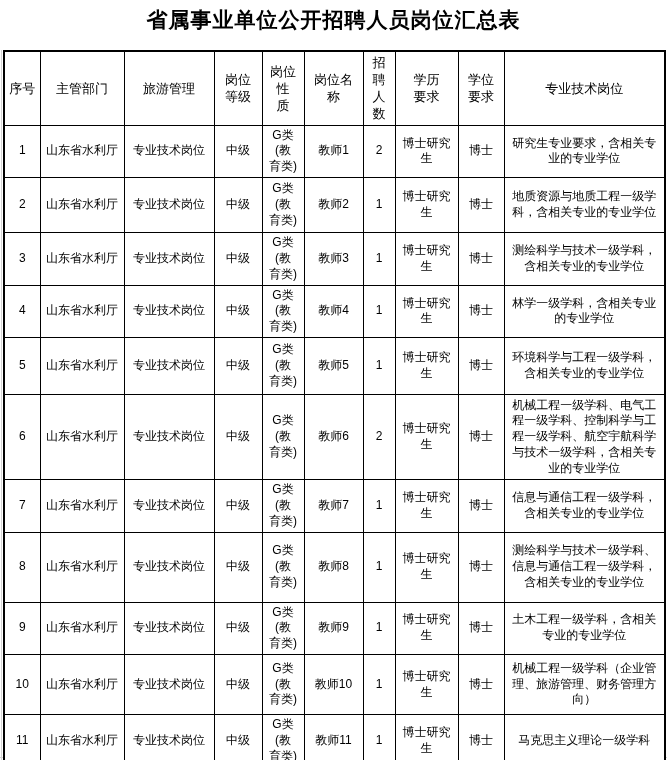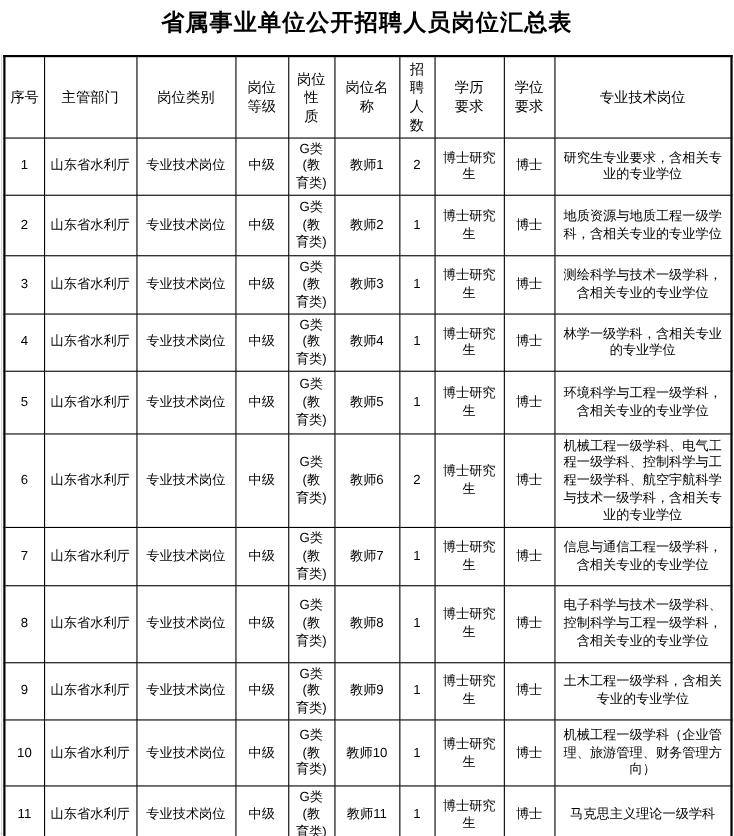--- a/index.html
+++ b/index.html
@@ -91,21 +91,21 @@
         <col style="width: 59px;">
         <col style="width: 32px;">
         <col style="width: 63px;">
         <col style="width: 46px;">
         <col style="width: 161px;">
       </colgroup>
     <thead>
       <tr>
           <th>序号</th>
           <th>主管部门</th>
-          <th>岗位类别</th>
+          <th>旅游管理</th>
           <th>岗位
 等级</th>
           <th>岗位性
 质</th>
           <th>岗位名
 称</th>
           <th>招聘
 人数</th>
           <th>学历
 要求</th>
@@ -218,21 +218,21 @@
           <td>山东省水利厅</td>
           <td>专业技术岗位</td>
           <td>中级</td>
           <td>G类(教
 育类)</td>
           <td>教师8</td>
           <td>1</td>
           <td>博士研究
 生</td>
           <td>博士</td>
-          <td>电子科学与技术一级学科、控制科学与工程一级学科，含相关专业的专业学位</td>
+          <td>测绘科学与技术一级学科、信息与通信工程一级学科，含相关专业的专业学位</td>
         </tr>
         <tr>
           <td>9</td>
           <td>山东省水利厅</td>
           <td>专业技术岗位</td>
           <td>中级</td>
           <td>G类(教
 育类)</td>
           <td>教师9</td>
           <td>1</td>

